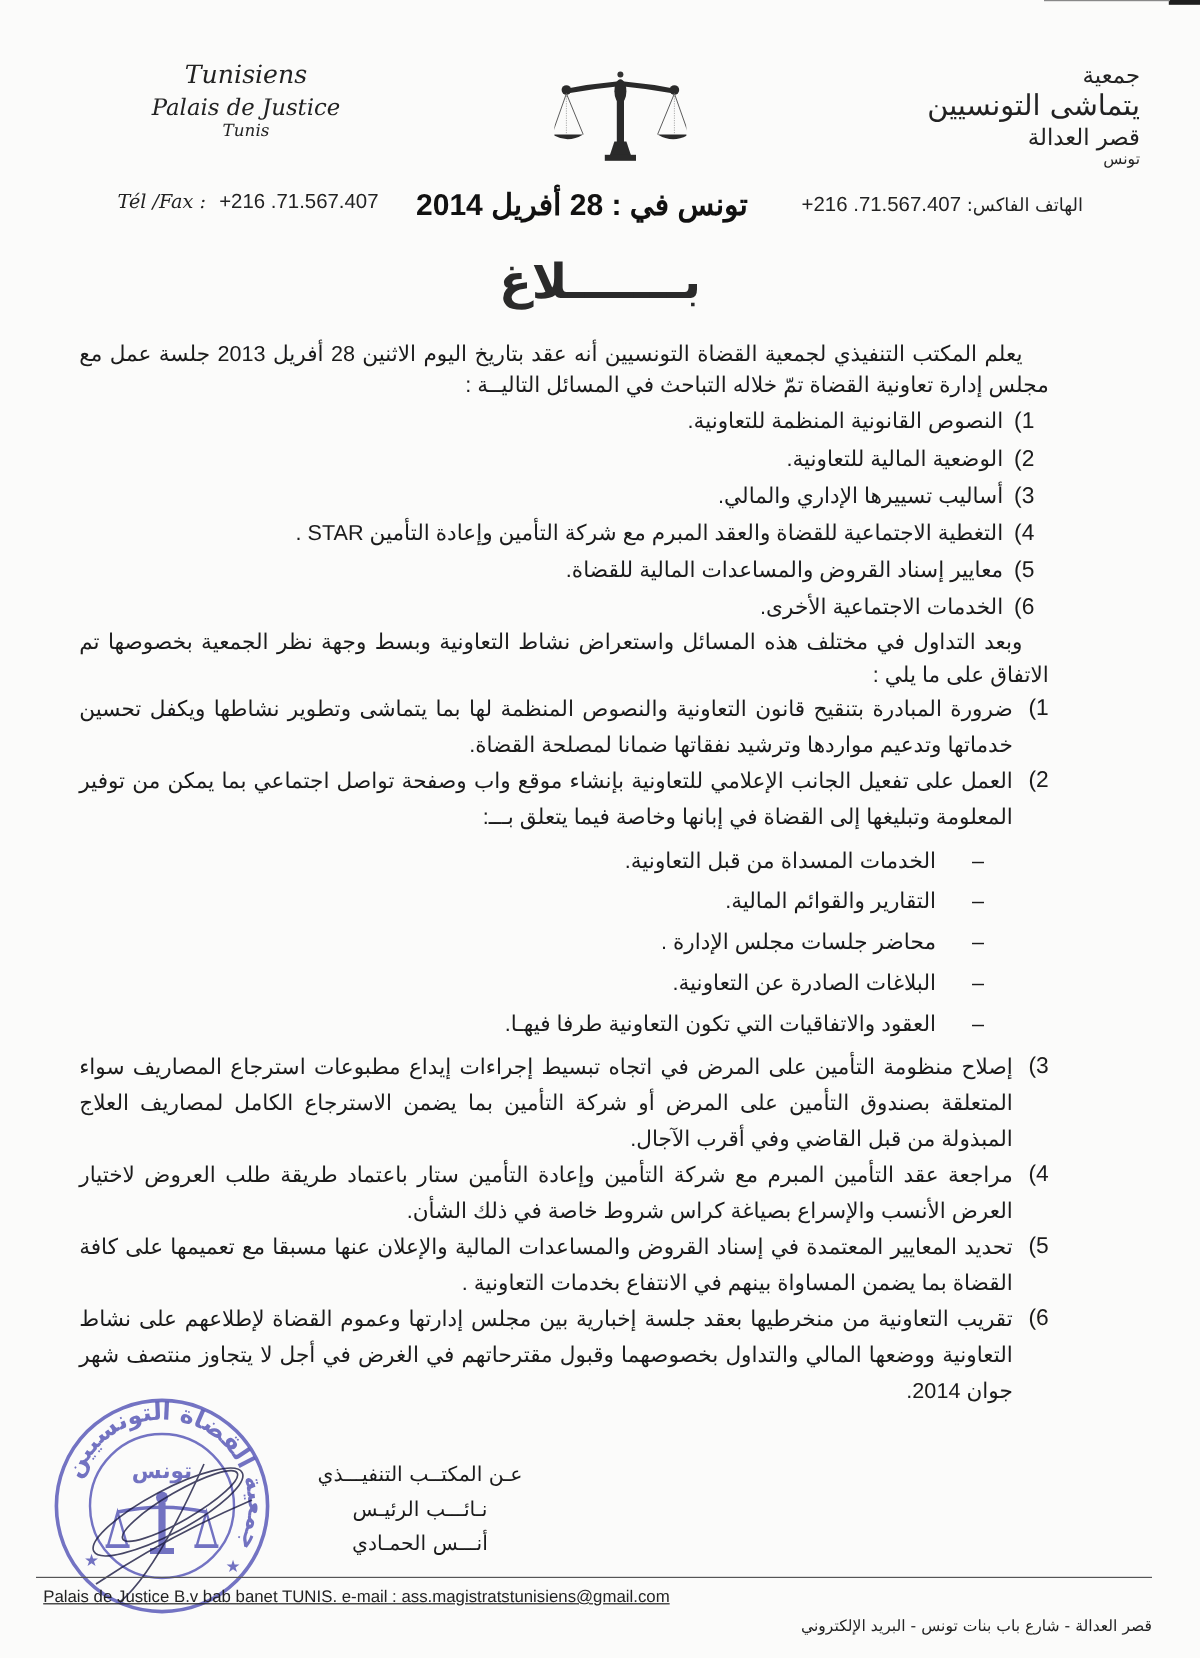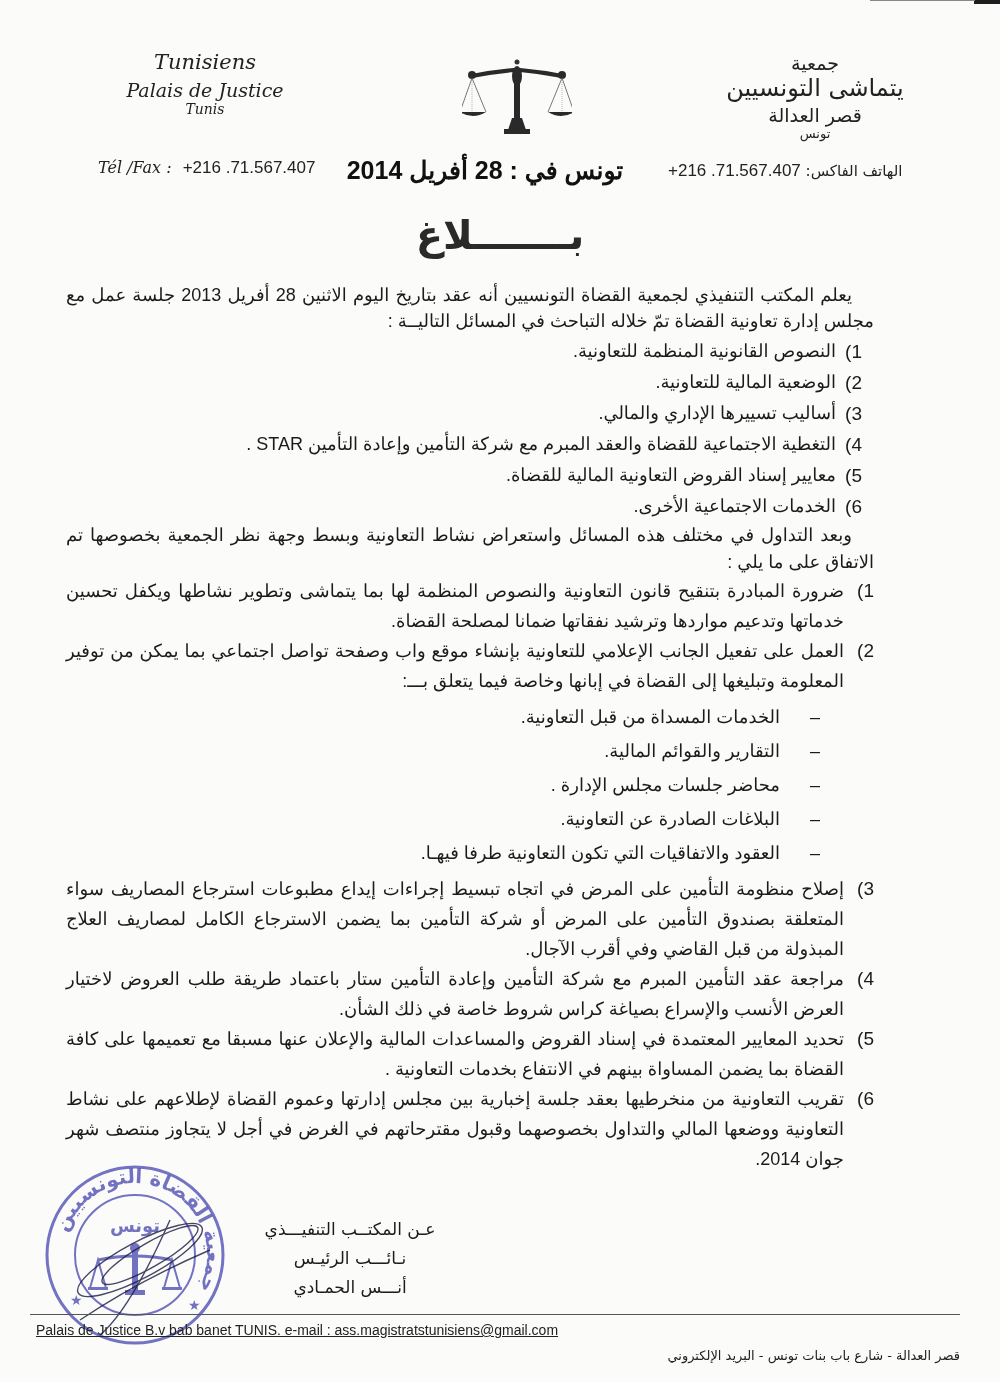--- a/index.html
+++ b/index.html
@@ -23,21 +23,21 @@
   .tel-fr .num { font-family:"Liberation Sans", sans-serif; font-size:17px; }
 
   
   .date-line { position:absolute; left:340px; top:156px; width:290px; text-align:center;
     direction:rtl; font-family:"Liberation Sans", sans-serif; font-weight:bold; font-size:25px; color:#111; white-space:nowrap; }
 
   
   .logo { position:absolute; left:462px; top:58px; width:110px; height:82px; }
 
   
-  .hdr-ar { position:absolute; left:680px; top:52px; width:270px; text-align:center; direction:rtl;
+  .hdr-ar { position:absolute; left:680px; top:52px; width:270px; text-align:right; direction:rtl;
     font-family:"DejaVu Sans", sans-serif; color:#222; }
   .hdr-ar .a1 { font-size:19px; }
   .hdr-ar .a2 { font-size:24px; margin-top:0px; }
   .hdr-ar .a3 { font-size:19px; margin-top:2px; }
   .hdr-ar .a4 { font-size:13px; margin-top:0px; }
   .tel-ar { position:absolute; left:662px; top:161px; direction:rtl; white-space:nowrap; font-size:15px; color:#222; }
   .tel-ar .num { font-family:"Liberation Sans", sans-serif; font-size:17px; direction:ltr; unicode-bidi:embed; }
 
   
   .doc-title { position:absolute; left:380px; top:212px; width:240px; text-align:center;
@@ -138,21 +138,21 @@
     <li>
         <span class="num">3)</span>
         <span>أساليب تسييرها الإداري والمالي.</span>
       </li>
     <li>
         <span class="num">4)</span>
         <span>التغطية الاجتماعية للقضاة والعقد المبرم مع شركة التأمين وإعادة التأمين STAR .</span>
       </li>
     <li>
         <span class="num">5)</span>
-        <span>معايير إسناد القروض التعاونية المالية للقضاة.</span>
+        <span>معايير إسناد القروض والمساعدات المالية للقضاة.</span>
       </li>
     <li>
         <span class="num">6)</span>
         <span>الخدمات الاجتماعية الأخرى.</span>
       </li>
   </ul>
 
   <p class="para indent" style="line-height:27px;">وبعد التداول في مختلف هذه المسائل واستعراض نشاط التعاونية وبسط وجهة نظر الجمعية بخصوصها تم الاتفاق على ما يلي :</p>
 
   <ol class="agreements">

